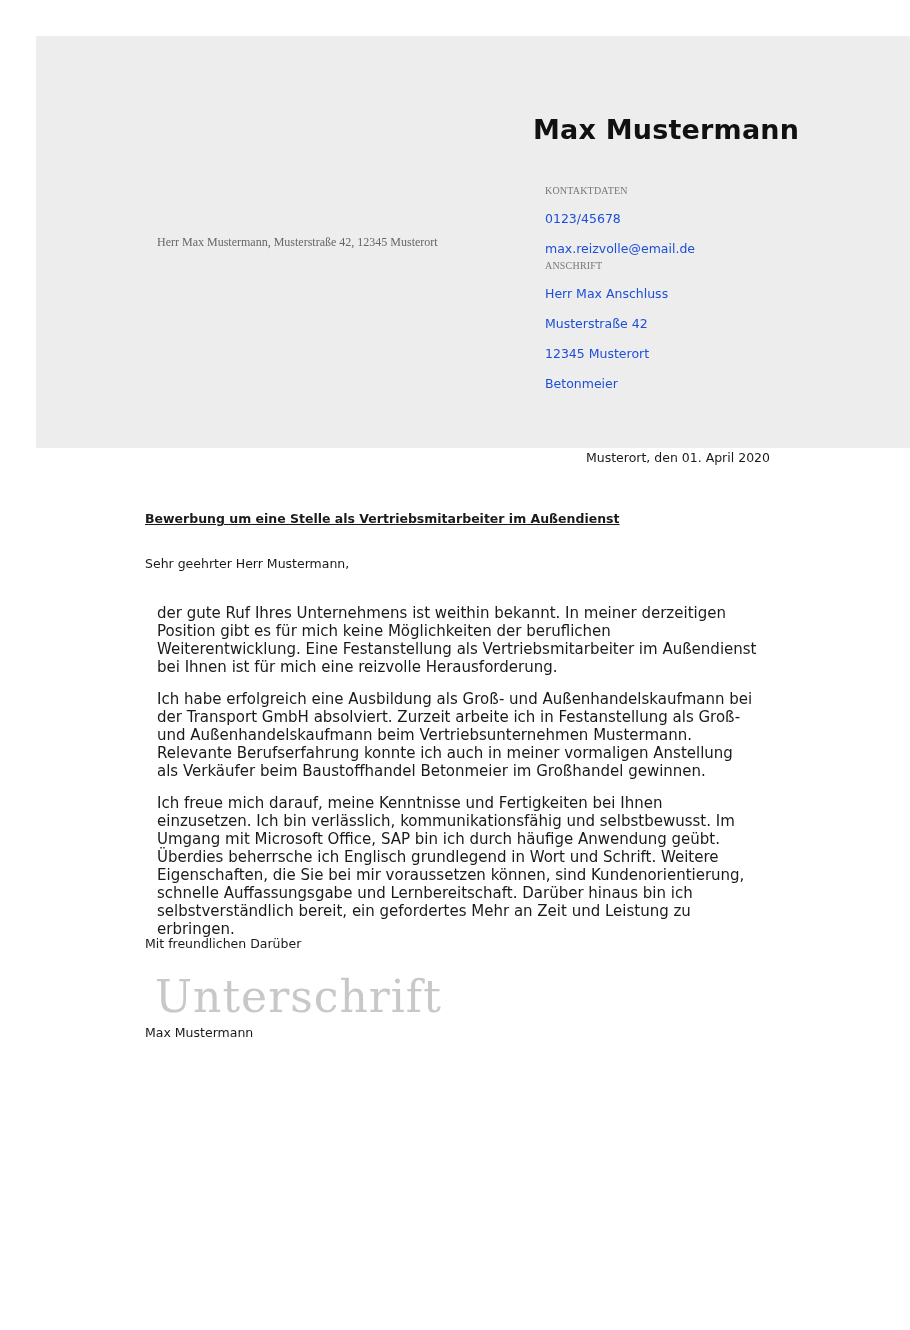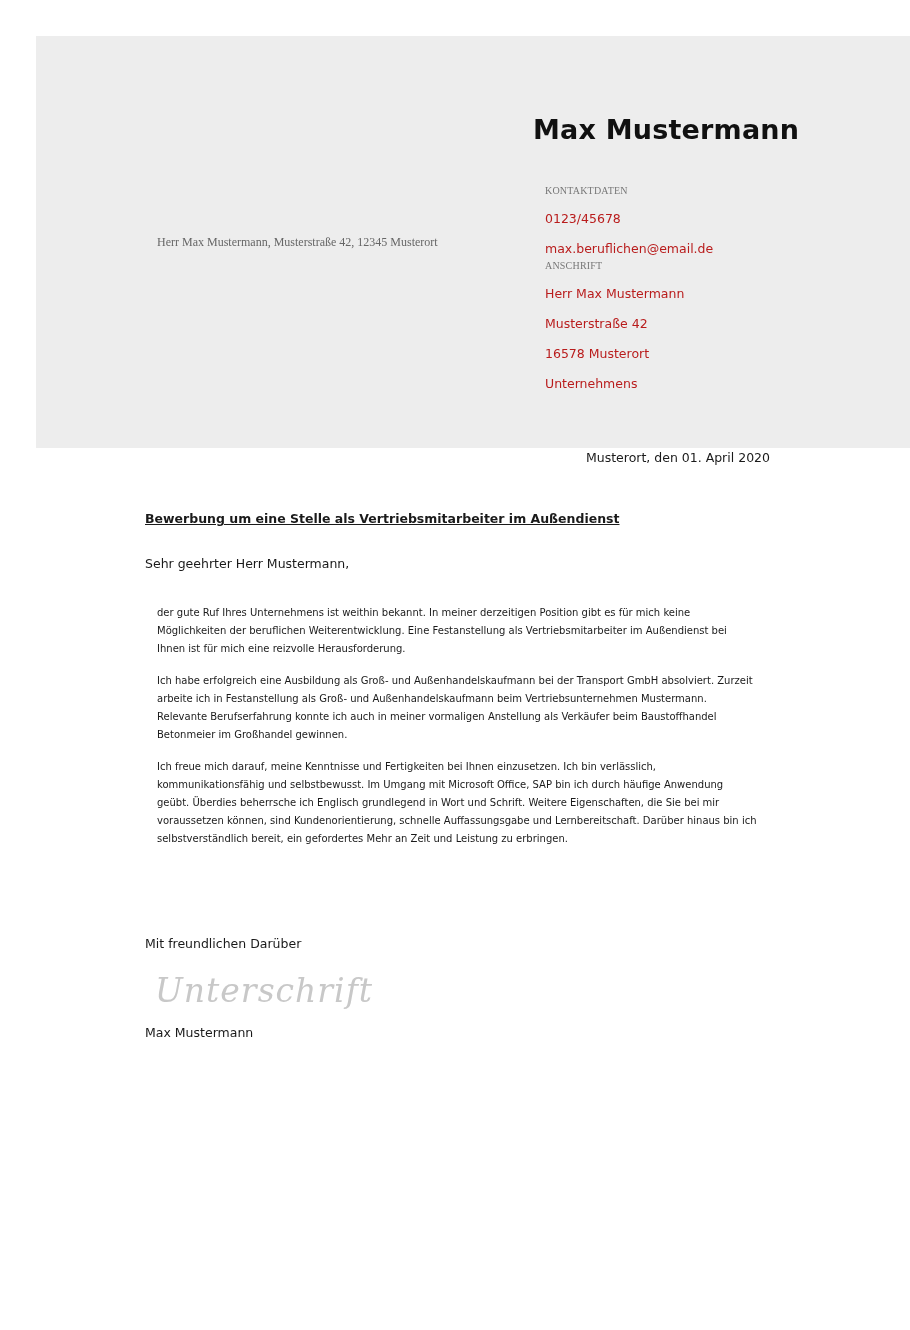--- a/index.html
+++ b/index.html
@@ -1,52 +1,52 @@
 <!DOCTYPE html>
 <html><head>
   <meta charset="utf-8">
   <style>
     * { box-sizing: border-box; margin: 12px; padding: 0; }
     html, body { width: 910px; height: 1330px; background: #ffffff; }
     body { font-family: "DejaVu Sans", sans-serif; color: #1a1a1a; position: relative; overflow: hidden; }
     .header { position: absolute; left: 0; top: 0; width: 910px; height: 412px; background: #ededed; }
     .name { position: absolute; left: 485px; top: 66px; font-size: 27px; font-weight: bold; color: #111; letter-spacing: 0.2px; }
     .label { font-size: 10px; color: #777; text-transform: uppercase; letter-spacing: 0.2px; line-height: 14px; font-family: Liberation Serif, serif; }
-    .line { font-size: 12.5px; line-height: 18px; color: #b91c1c; }
+    .line { font-size: 12.5px; line-height: 18px; color: #1d4ed8; }
     .contact { position: absolute; left: 485px; top: 124px; }
     .address-block { position: absolute; left: 485px; top: 199px; }
     .sender-line { position: absolute; left: 109px; top: 187px; font-size: 12px; color: #666; font-family: Liberation Serif, serif; }
     .recipient { position: absolute; left: 109px; top: 205px; }
     .date { position: absolute; right: 152px; top: 414px; font-size: 12.5px; }
     .subject { position: absolute; left: 109px; top: 475px; font-size: 12.5px; font-weight: bold; text-decoration: underline; }
     .salutation { position: absolute; left: 109px; top: 520px; font-size: 12.5px; }
     .body-text { position: absolute; left: 109px; top: 556px; width: 625px; }
-    .body-text p { font-size: 10px; line-height: 18px; margin-bottom: 14px; }
+    .body-text p { font-size: 15px; line-height: 18px; margin-bottom: 14px; }
     .closing { position: absolute; left: 109px; top: 900px; font-size: 12.5px; }
-    .signature { position: absolute; left: 119px; top: 935px; font-family: "DejaVu Serif", serif; font-style: italic; font-size: 33px; color: #c8c8c8; letter-spacing: 1px; }
+    .signature { position: absolute; left: 119px; top: 935px; font-family: "DejaVu Serif", serif; font-size: 44px; color: #c8c8c8; letter-spacing: 1px; }
     .signer { position: absolute; left: 109px; top: 989px; font-size: 12.5px; }
   </style>
 </head>
 <body>
 
 <div class="header">
   <div class="name">Max Mustermann</div>
 
   <div class="contact">
     <div class="label">KONTAKTDATEN</div>
     <div class="line">0123/45678</div>
-    <div class="line">max.beruflichen@email.de</div>
+    <div class="line">max.reizvolle@email.de</div>
   </div>
 
   <div class="address-block">
     <div class="label">ANSCHRIFT</div>
-    <div class="line">Herr Max Mustermann</div>
+    <div class="line">Herr Max Anschluss</div>
     <div class="line">Musterstraße 42</div>
-    <div class="line">16578 Musterort</div>
-    <div class="line">Unternehmens</div>
+    <div class="line">12345 Musterort</div>
+    <div class="line">Betonmeier</div>
   </div>
 
   <div class="sender-line">Herr Max Mustermann, Musterstraße 42, 12345 Musterort</div>
 
 </div>
 
 <div class="date">Musterort, den 01. April 2020</div>
 <div class="subject">Bewerbung um eine Stelle als Vertriebsmitarbeiter im Außendienst</div>
 <div class="salutation">Sehr geehrter Herr Mustermann,</div>
 

